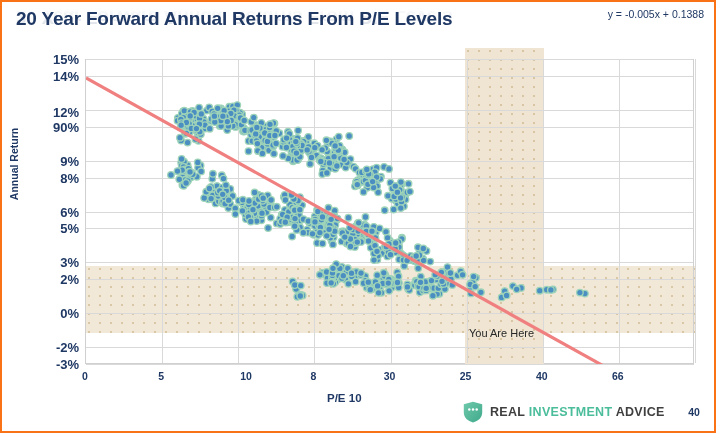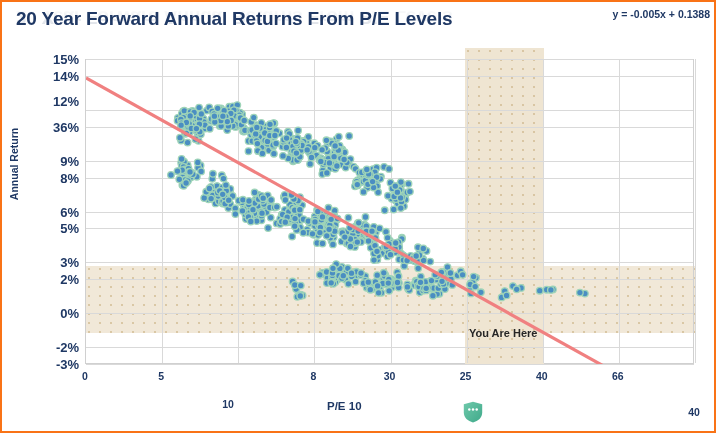--- a/index.html
+++ b/index.html
@@ -43,25 +43,25 @@
     transform: scaleY(-1);
     transform-origin: top left;
     opacity: 0.22;
     -webkit-mask-image: linear-gradient(to top, rgba(0,0,0,0) 10%, rgba(0,0,0,0.75) 95%);
     mask-image: linear-gradient(to top, rgba(0,0,0,0) 10%, rgba(0,0,0,0.75) 95%);
     pointer-events: none;
   }
   
   #equation-block {
     position: absolute;
-    right: 4px;
+    right: 10px;
     top: 5px;
     text-align: right;
     font-size: 10.5px;
-    font-weight: bold;
+    font-weight: normal;
     color: #1f3864;
     line-height: 15px;
   }
   #equation-block .r2 sup { font-size: 8px; }
   
   #plot-area {
     position: absolute;
     left: 83px;
     top: 57px;
     width: 609px;
@@ -146,33 +146,33 @@
     transform: rotate(-90deg);
     transform-origin: center center;
     white-space: nowrap;
     width: 100px;
     margin-left: -44px;
     text-align: center;
   }
   #x-axis-title {
     position: absolute;
     left: 325px;
-    top: 398px;
+    top: 390px;
     font-size: 11.5px;
     font-weight: bold;
     color: #1f3864;
     white-space: nowrap;
   }
   
   #you-are-here {
     position: absolute;
     left: 467px;
     top: 325px;
     font-size: 11px;
-    font-weight: bold;
+    font-weight: normal;
     color: #262626;
     white-space: nowrap;
   }
   
   #logo {
     position: absolute;
     left: 461px;
     top: 399px;
     display: flex;
     align-items: center;
@@ -1313,37 +1313,38 @@
         <linearGradient id="shg" x1="0" y1="0" x2="1" y2="1">
           <stop offset="0" stop-color="#6fc9ab"></stop>
           <stop offset="1" stop-color="#3fa98a"></stop>
         </linearGradient>
       </defs>
       <path d="M10 0.7 L19.2 3.3 L19.2 11.5 C19.2 16.6 15.2 20.2 10 21.4 C4.8 20.2 0.8 16.6 0.8 11.5 L0.8 3.3 Z" fill="url(#shg)"></path>
       <circle cx="6.3" cy="8.6" r="1.25" fill="#ffffff"></circle>
       <circle cx="10" cy="8.6" r="1.25" fill="#ffffff"></circle>
       <circle cx="13.7" cy="8.6" r="1.25" fill="#ffffff"></circle>
     </svg>
+    <div id="logo-text"><span>REAL </span><span class="teal">INVESTMENT</span><span> ADVICE</span></div>
   </div>
 
 <div class="ytick-wrap" style="top: 52px;">15%</div>
     <div class="ytick-wrap" style="top: 68.9444px;">14%</div>
-    <div class="ytick-wrap" style="top: 94px;">12%</div>
-    <div class="ytick-wrap" style="top: 119.778px;">36%</div>
+    <div class="ytick-wrap" style="top: 105px;">12%</div>
+    <div class="ytick-wrap" style="top: 119.778px;">90%</div>
     <div class="ytick-wrap" style="top: 153.667px;">9%</div>
     <div class="ytick-wrap" style="top: 170.611px;">8%</div>
     <div class="ytick-wrap" style="top: 204.5px;">6%</div>
     <div class="ytick-wrap" style="top: 221.444px;">5%</div>
     <div class="ytick-wrap" style="top: 255.333px;">3%</div>
     <div class="ytick-wrap" style="top: 272.278px;">2%</div>
     <div class="ytick-wrap" style="top: 306.167px;">0%</div>
     <div class="ytick-wrap" style="top: 340.056px;">-2%</div>
     <div class="ytick-wrap" style="top: 357px;">-3%</div>
     <div class="xtick" style="left: 83px;">0</div>
     <div class="xtick" style="left: 159.125px;">5</div>
-    <div class="xtick" style="left: 226px; margin-top: 28px;">10</div>
+    <div class="xtick" style="left: 244px;">10</div>
     <div class="xtick" style="left: 311.375px;">8</div>
     <div class="xtick" style="left: 387.5px;">30</div>
     <div class="xtick" style="left: 463.625px;">25</div>
     <div class="xtick" style="left: 539.75px;">40</div>
     <div class="xtick" style="left: 615.875px;">66</div>
     <div class="xtick" style="left: 692px; margin-top: 36px;">40</div>
   </div>
 
 </body></html>

